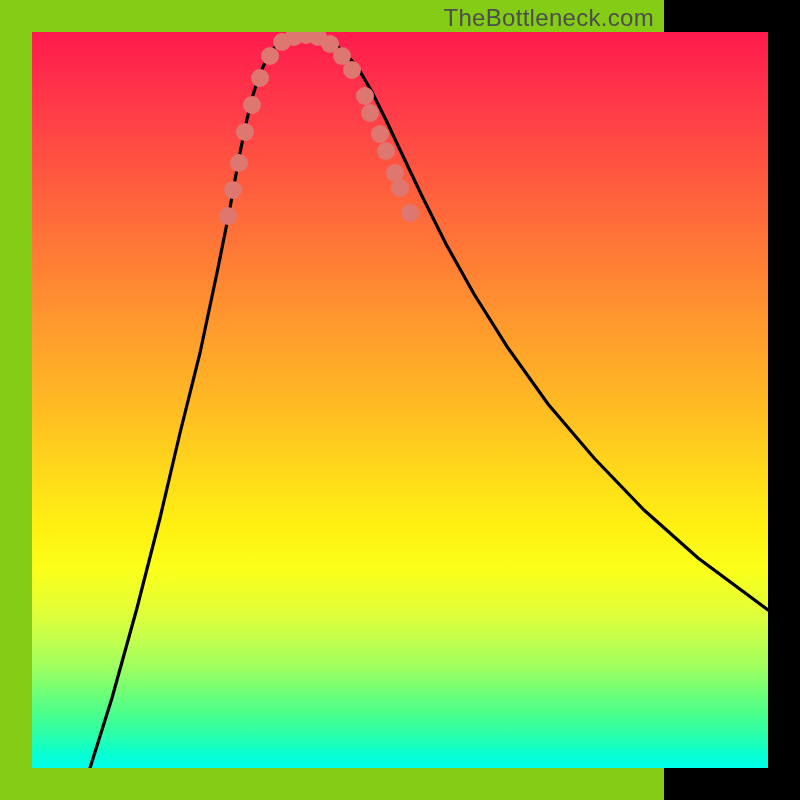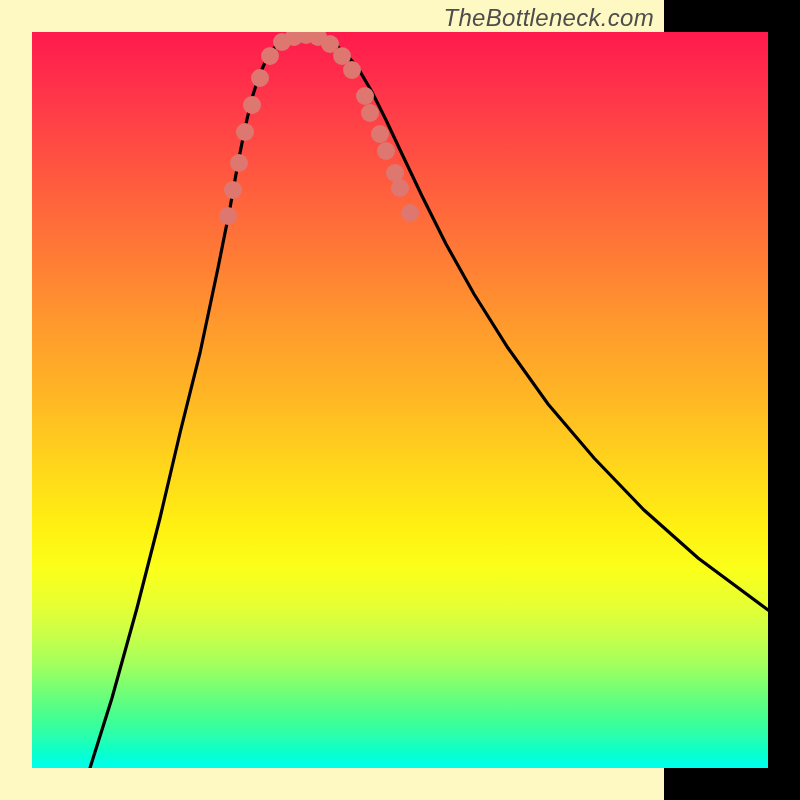--- a/index.html
+++ b/index.html
@@ -8,22 +8,21 @@
     width: 800px;
     height: 800px;
     overflow: hidden;
     background: #000;
     font-family: Arial, Helvetica, sans-serif;
   }
   .frame {
     position: relative;
     width: 664px;
     height: 800px;
-    background: #fef9c3;
-    font-style: italic;
+    background: #84cc16;
   }
   .plot-area {
     position: absolute;
     left: 32px;
     top: 32px;
     width: 736px;
     height: 736px;
     overflow: hidden;
     background: linear-gradient(to bottom,
       #ff1a4d 0%,

